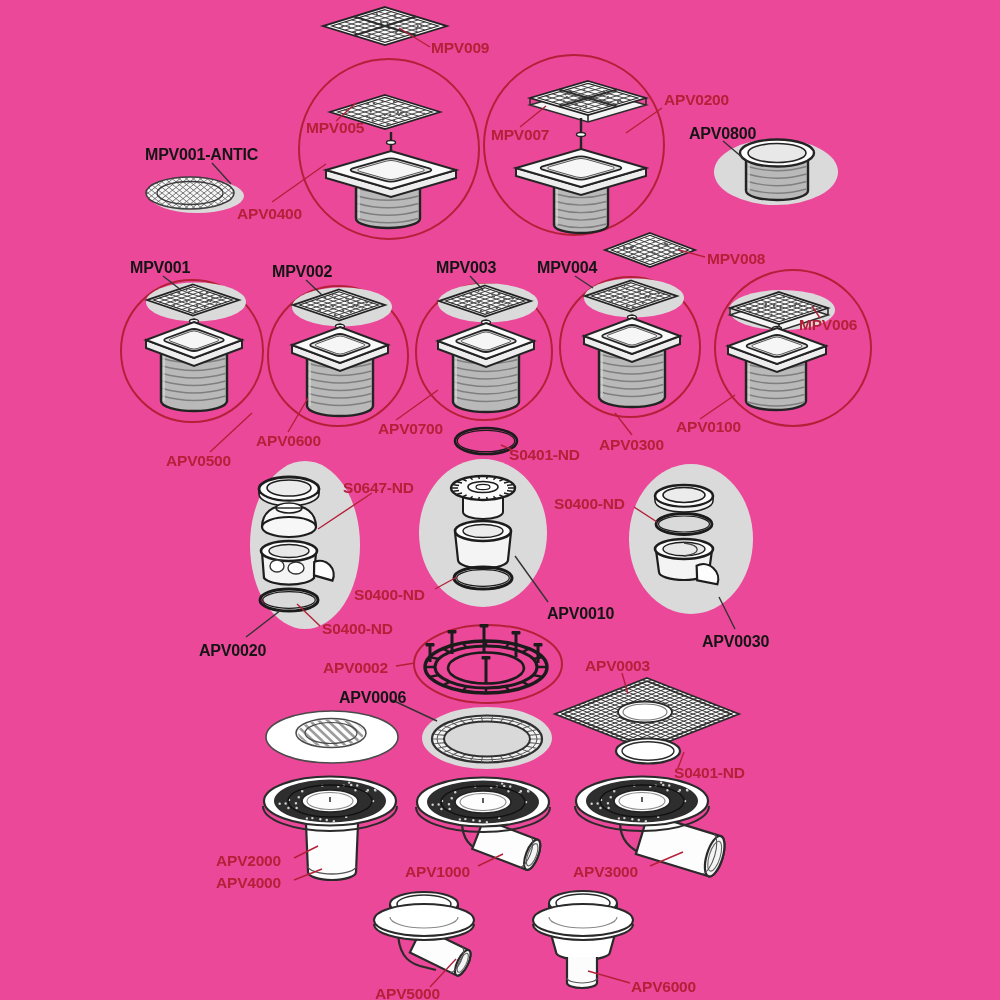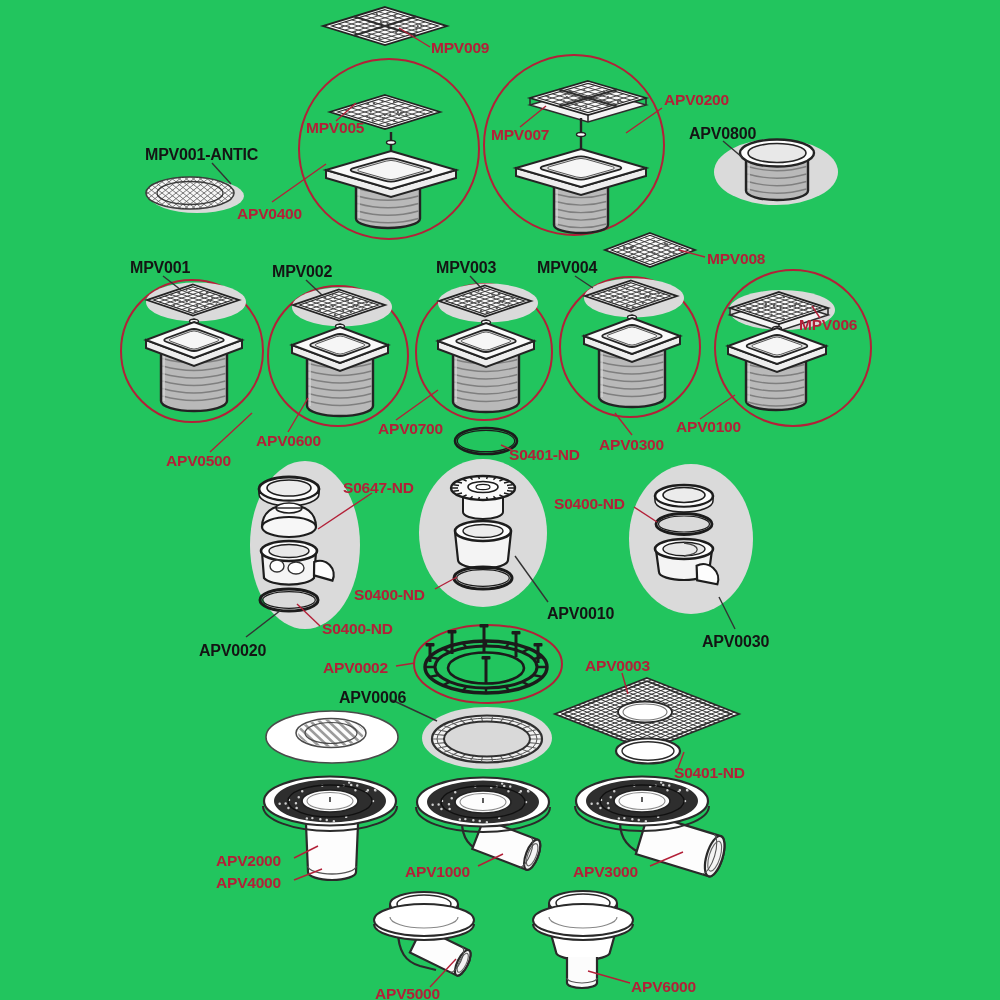--- a/index.html
+++ b/index.html
@@ -1,16 +1,16 @@
 <!DOCTYPE html>
 <html><head>
 <meta charset="utf-8">
 <style>
   html,body { margin:0; padding:0; background:#ffffff; }
-  .stage { position:relative; width:1000px; height:1000px; background:#22c55e; overflow:hidden; }
+  .stage { position:relative; width:1000px; height:1000px; background:#ec4899; overflow:hidden; }
   svg { display:block; }
   .lbl { font-family:"Liberation Sans","DejaVu Sans",sans-serif; font-weight:bold;
          font-size:15.5px; letter-spacing:-0.2px; }
   .lbl.red { fill:#b32038; }
   .lbl.blk { fill:#141414; font-size:16px; }
 </style>
 </head>
 <body>
 
 <div class="stage">

